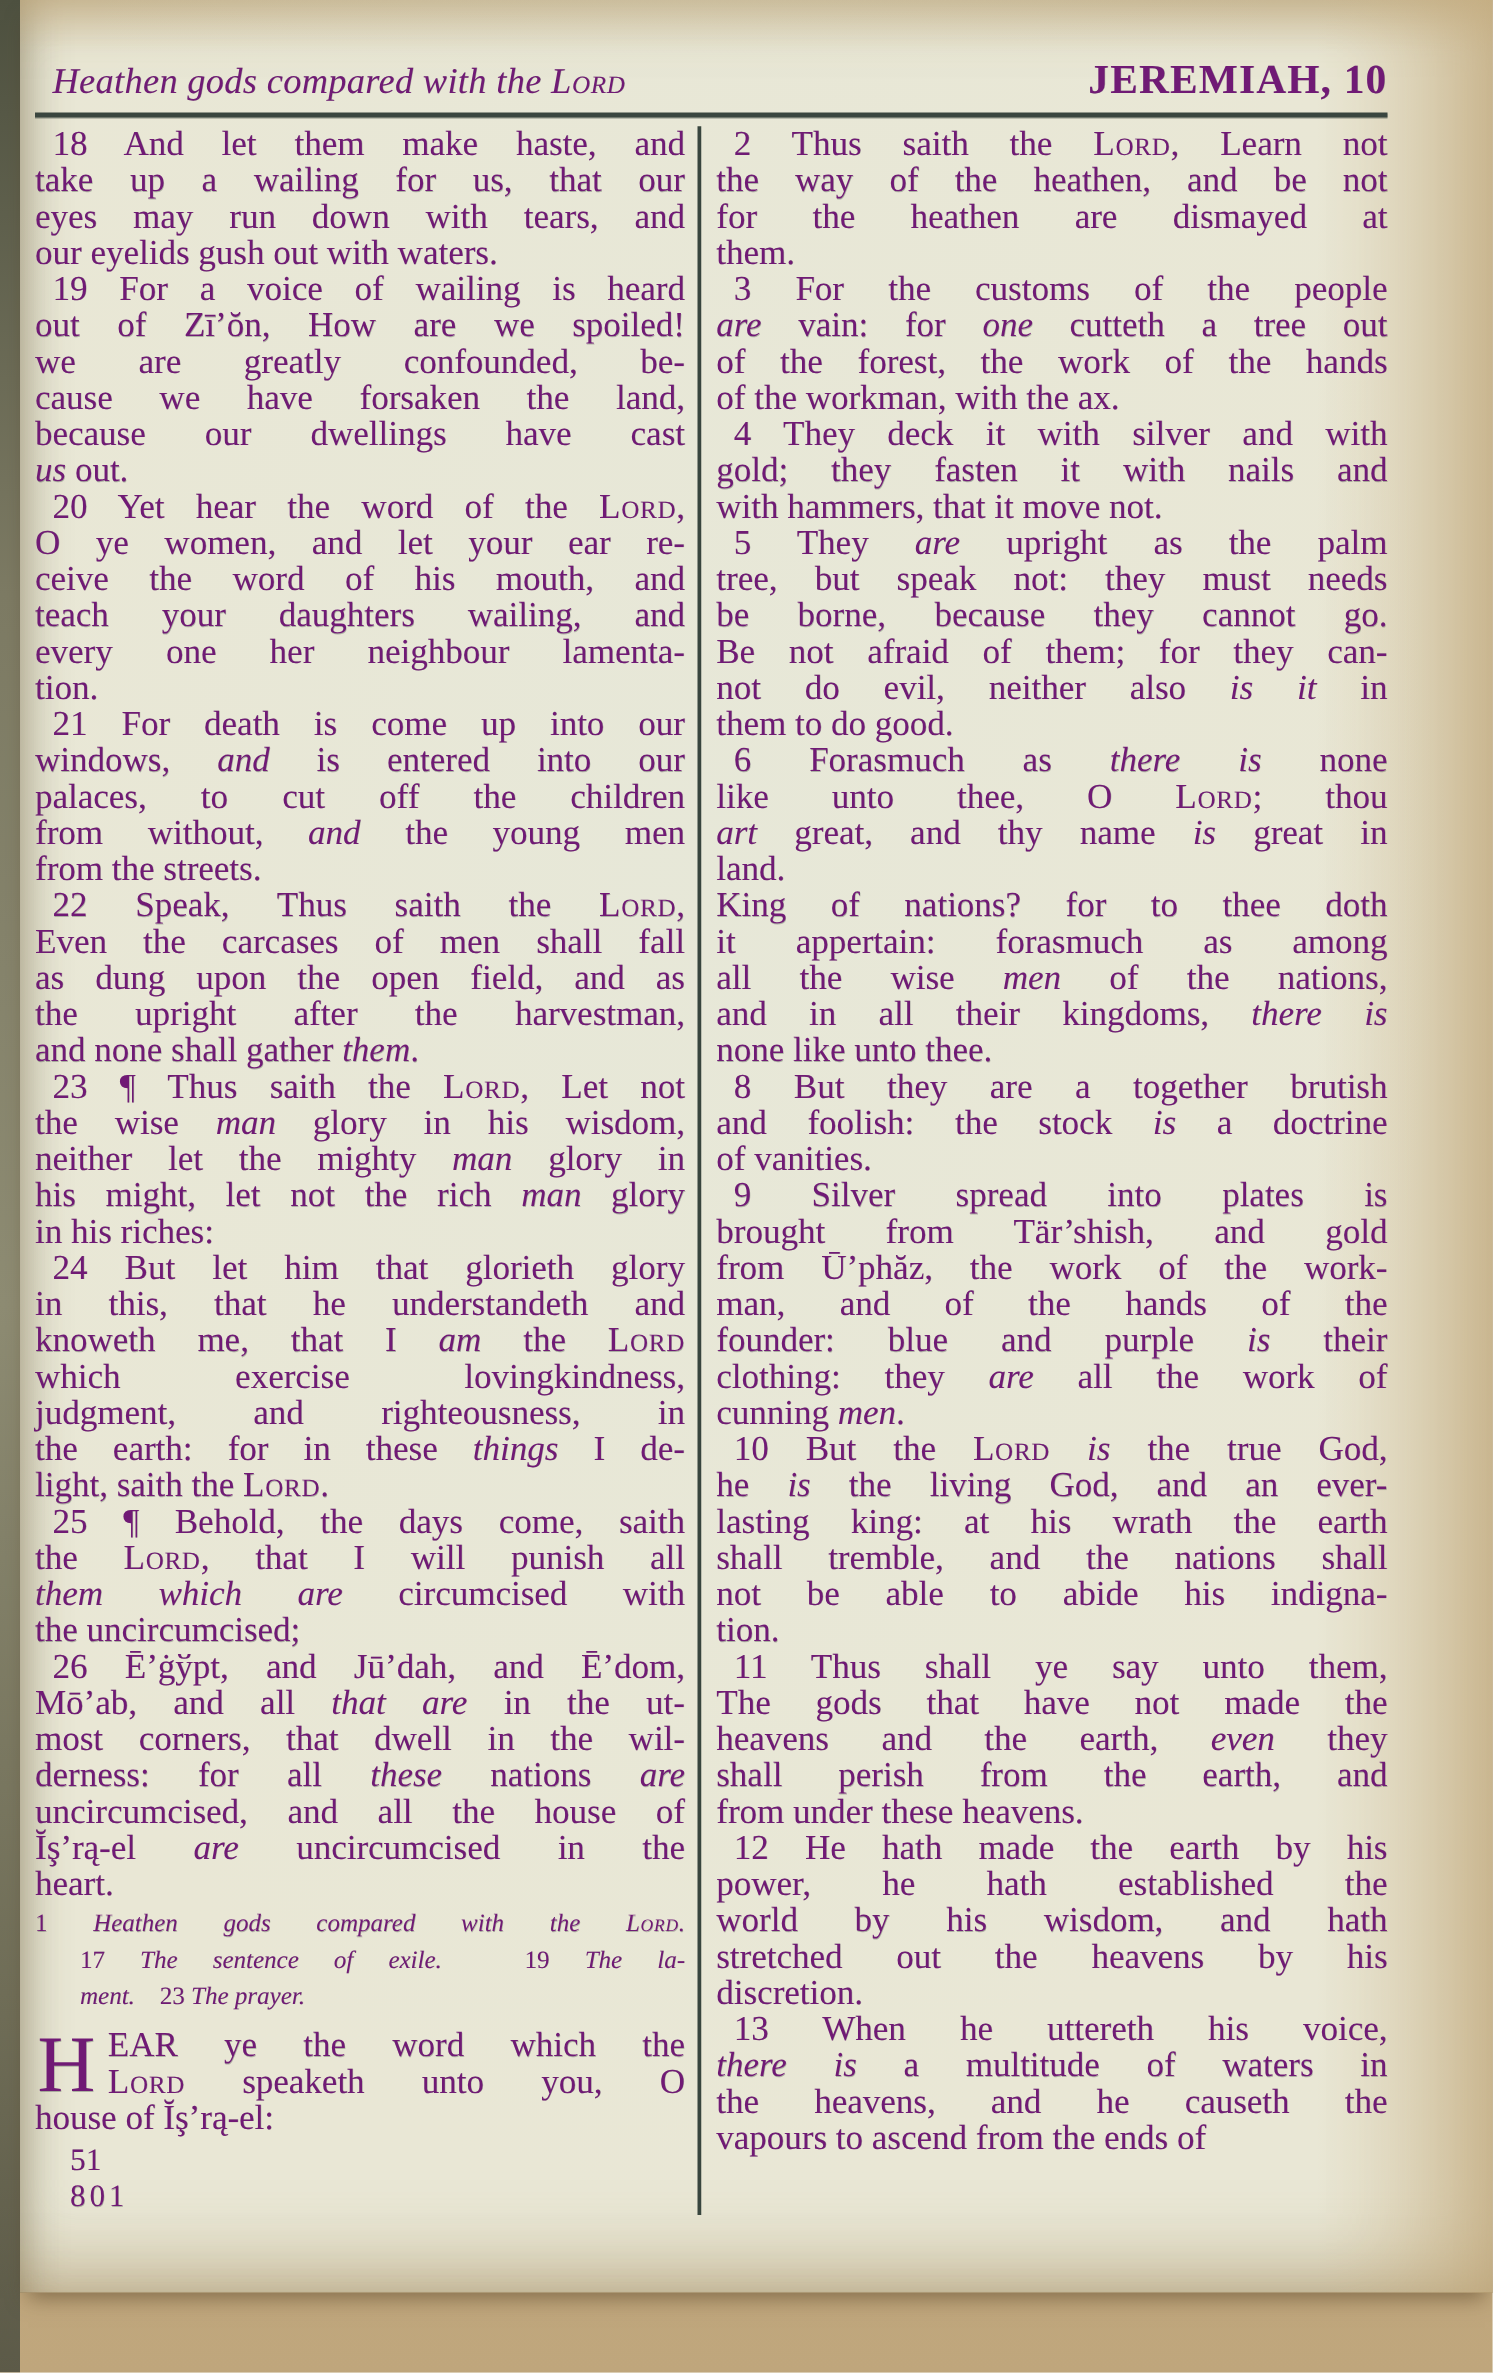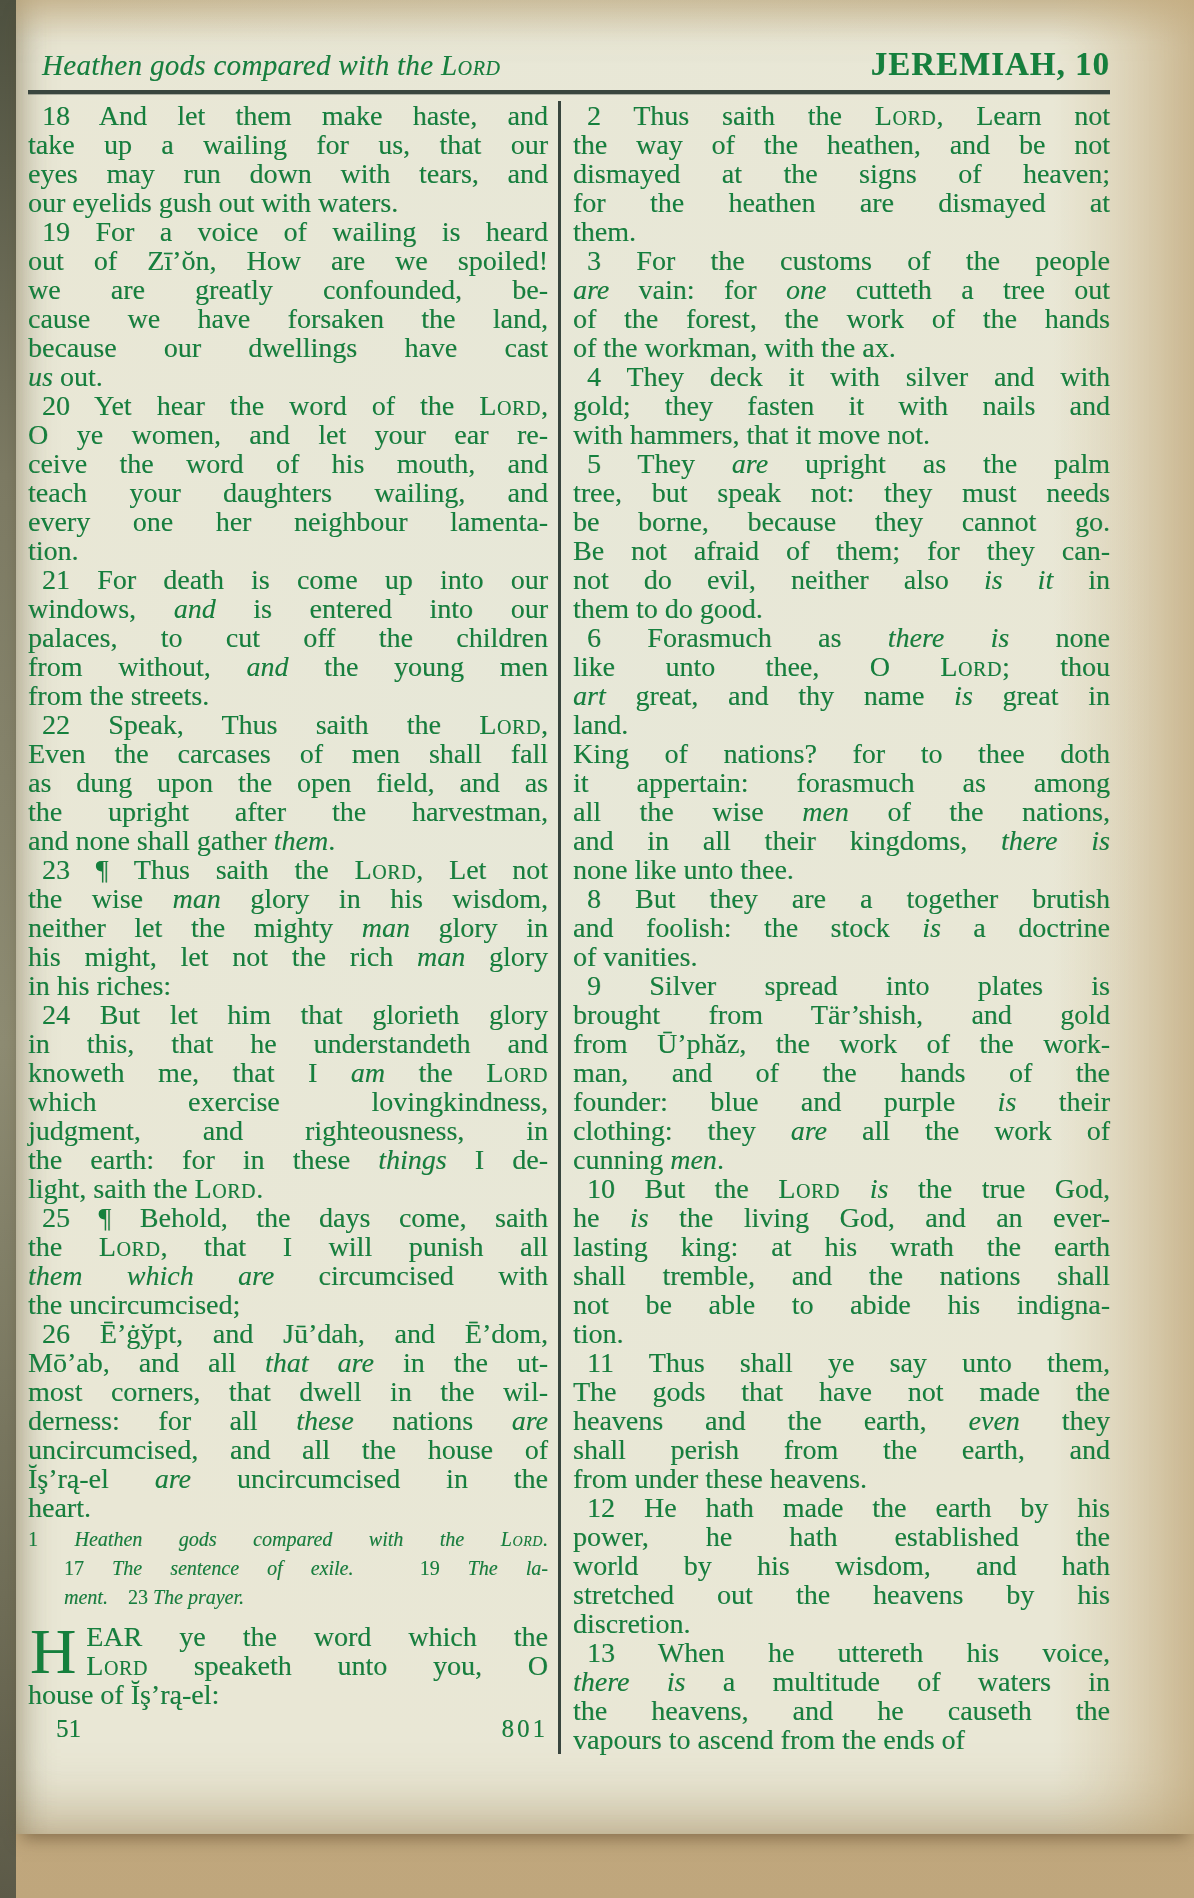--- a/index.html
+++ b/index.html
@@ -1,20 +1,20 @@
 <!DOCTYPE html>
 <html><head>
 <meta charset="utf-8">
 <style>
   html,body { margin:0; padding:0; }
   .canvas {
     position:relative; width:1194px; height:1898px; overflow:hidden;
     background:linear-gradient(180deg,#c6ae83 0,#cbb288 60%,#bfa67c 100%);
     font-family:"Liberation Serif", serif;
-    color:#15803d;
+    color:#701a75;
   }
   .binding {
     position:absolute; left:0; top:0; width:16px; height:100%;
     background:linear-gradient(180deg,#4e5140 0,#7d7b64 25%,#8e8c73 55%,#6f6d57 85%,#5c5a48 100%);
   }
   .page {
     position:absolute; left:16px; top:0; width:1178px; height:1834px;
     background:#e9e7d5;
     box-shadow: inset 0 30px 48px -26px rgba(150,122,74,.55),
                 inset -70px 0 90px -45px rgba(165,135,85,.55),
@@ -48,21 +48,21 @@
   .it { font-style:italic; }
   .sc { font-variant:small-caps; letter-spacing:.6px; }
   .chapter-row { position:relative; text-align:center; font-weight:bold;
     font-size:31px; letter-spacing:1.5px; margin-top:12px; height:40px; line-height:40px; }
   .stray { position:absolute; left:2px; top:0; letter-spacing:0; }
   .summary { font-size:20px; line-height:29px; margin-top:3px; }
   .summary .line { min-height:29px; }
   .opening { margin-top:10px; }
   .dropcap { float:left; font-size:64px; line-height:54px; margin:3px 10px 0 2px; }
   .footer-row { display:flex; justify-content:space-between; align-items:baseline;
-    margin-top:5px; padding-left:28px; }
+    margin-top:5px; padding-left:28px;flex-direction:column; }
   .folio { font-size:25px; }
   .pageno { font-size:25px; letter-spacing:3px; }
 </style>
 </head>
 <body>
 
 <div class="canvas">
   <div class="binding"></div>
   <div class="page">
     <div class="content">
@@ -169,21 +169,20 @@
           </div>
         </div>
 
         <div class="divider"></div>
 
         <div class="col right">
           <div>
               <div class="verse">
                 <div class="line j fl">2 Thus saith the <span class="sc">Lord</span>, Learn not</div>
                 <div class="line j">the way of the heathen, and be not</div>
-                <div class="line j">dismayed at the signs of heaven;</div>
                 <div class="line j">for the heathen are dismayed at</div>
                 <div class="line">them.</div>
               </div>
               <div class="verse">
                 <div class="line j fl">3 For the customs of the people</div>
                 <div class="line j"><span class="it">are</span> vain: for <span class="it">one</span> cutteth a tree out</div>
                 <div class="line j">of the forest, the work of the hands</div>
                 <div class="line">of the workman, with the ax.</div>
               </div>
               <div class="verse">

